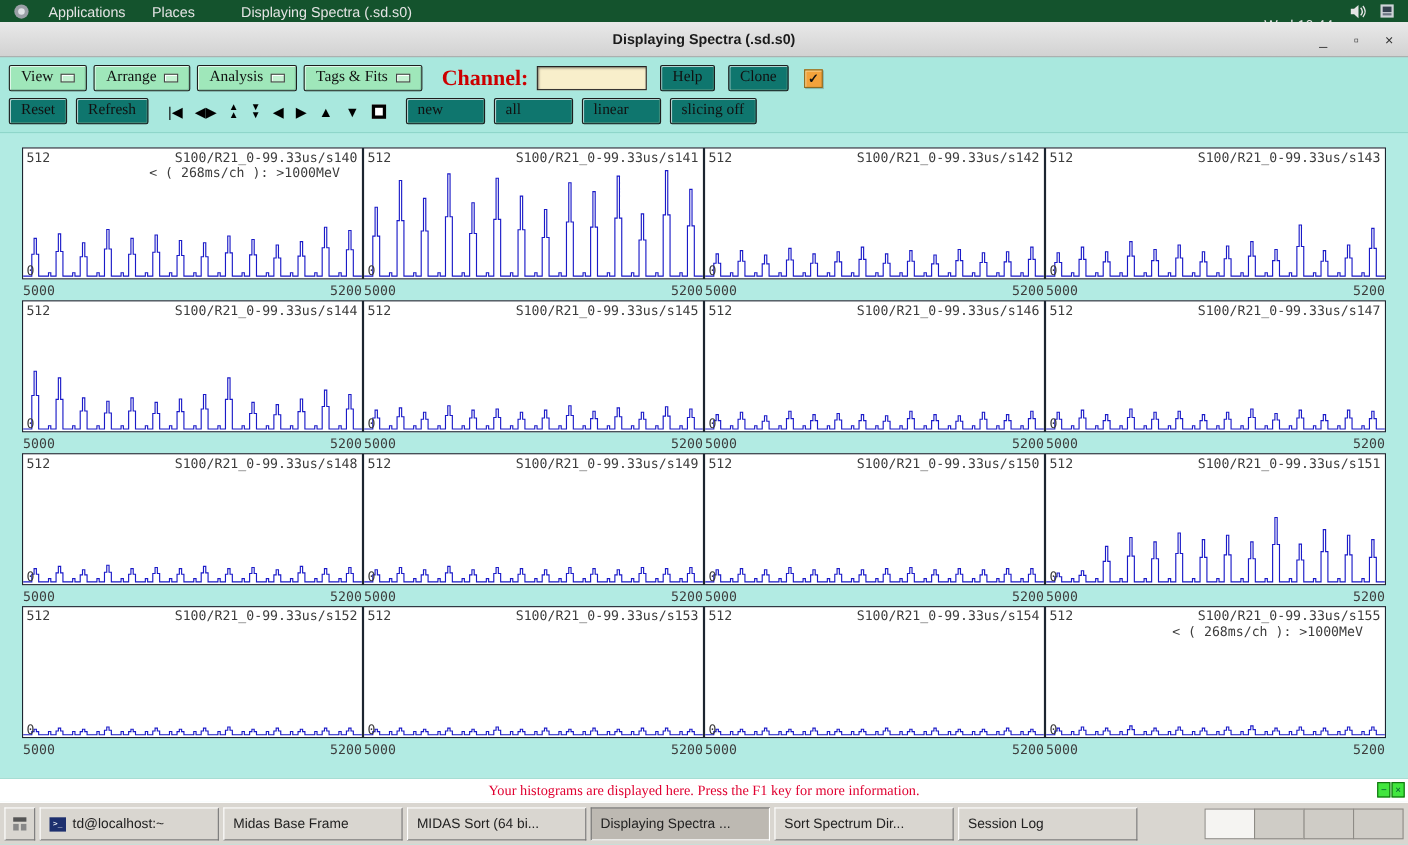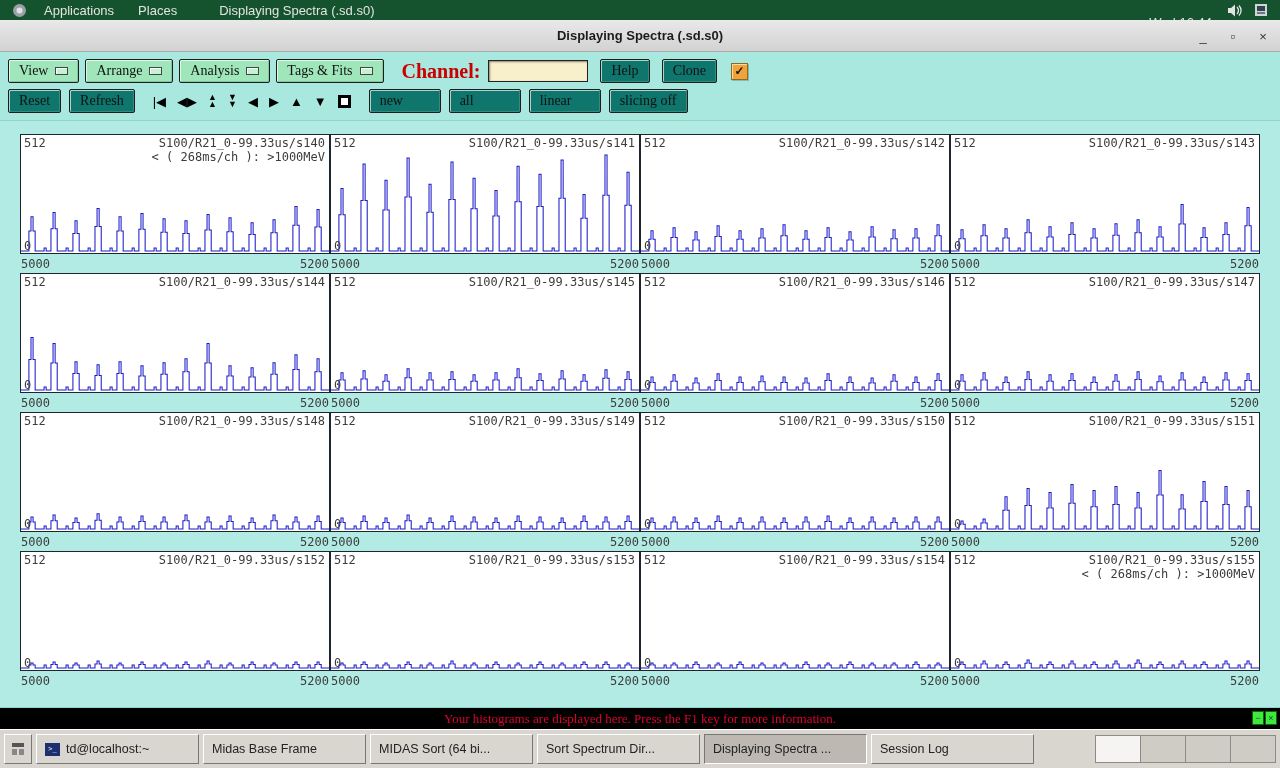--- a/index.html
+++ b/index.html
@@ -48,25 +48,25 @@
   
   .main { flex:1; padding:13px 20px 0 20px; display:grid; grid-template-columns:repeat(4,1fr);
     grid-auto-rows:139px; }
   .cell { display:flex; flex-direction:column; }
   .plot { height:120px; background:#ffffff; border:1px solid #1c2530; position:relative; }
   .plot svg { position:absolute; inset:0; width:100%; height:100%; }
   .mono { font-family:"DejaVu Sans Mono", monospace; font-size:12px; color:#3c3c3c; }
   .ymax { position:absolute; top:1px; left:3px; }
   .ymin { position:absolute; bottom:0; left:3px; }
   .ptitle { position:absolute; top:1px; right:4px; white-space:nowrap; }
-  .psub { position:absolute; top:15px; right:4px; white-space:nowrap; }
+  .psub { position:absolute; top:15px; right:20px; white-space:nowrap; }
   .axis { height:19px; display:flex; align-items:center; justify-content:space-between; padding:0 1px; }
 
   
-  .statusbar { height:22px; background:#000000; flex:none; position:relative; display:flex;
+  .statusbar { height:22px; background:#ffffff; flex:none; position:relative; display:flex;
     align-items:center; justify-content:center; border-top:1px solid #8fd6ca; }
   .msg { font-family:"Liberation Serif", serif; font-size:13px; color:#e00030; }
   .sctrl { position:absolute; right:3px; top:3px; display:flex; gap:1px; }
   .sbtn { width:12px; height:14px; background:#41e63e; border:1px solid #0a6a0a; font-size:9px;
     line-height:12px; text-align:center; color:#053; cursor:default; }
 
   
   .taskbar { height:39px; background:#d9d6d0; border-top:1px solid #fff; flex:none;
     display:flex; align-items:center; padding:3px 4px; gap:4px; }
   .tbicon { width:28px; height:30px; background:#d9d6d0; border:1px solid; border-color:#fff #777 #777 #fff;
@@ -424,25 +424,25 @@
       <button class="task">
         <span class="term-ic">&gt;_</span>
         <span>td@localhost:~</span>
       </button>
       <button class="task">
         <span>Midas Base Frame</span>
       </button>
       <button class="task">
         <span>MIDAS Sort (64 bi...</span>
       </button>
+      <button class="task active">
+        <span>Displaying Spectra ...</span>
+      </button>
       <button class="task">
         <span>Sort Spectrum Dir...</span>
-      </button>
-      <button class="task active">
-        <span>Displaying Spectra ...</span>
       </button>
       <button class="task">
         <span>Session Log</span>
       </button>
     </span>
   <span class="pager">
       <span class="ws active"></span>
       <span class="ws"></span>
       <span class="ws"></span>
       <span class="ws"></span>

